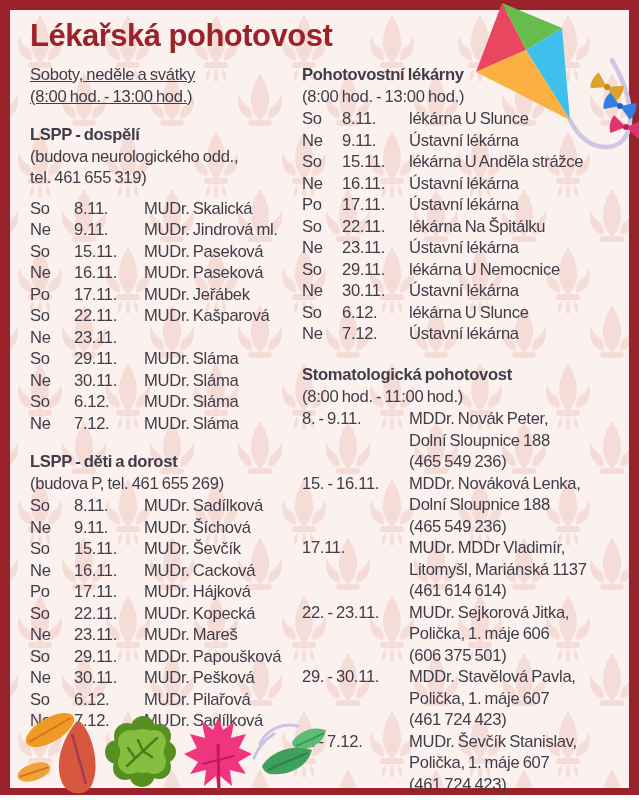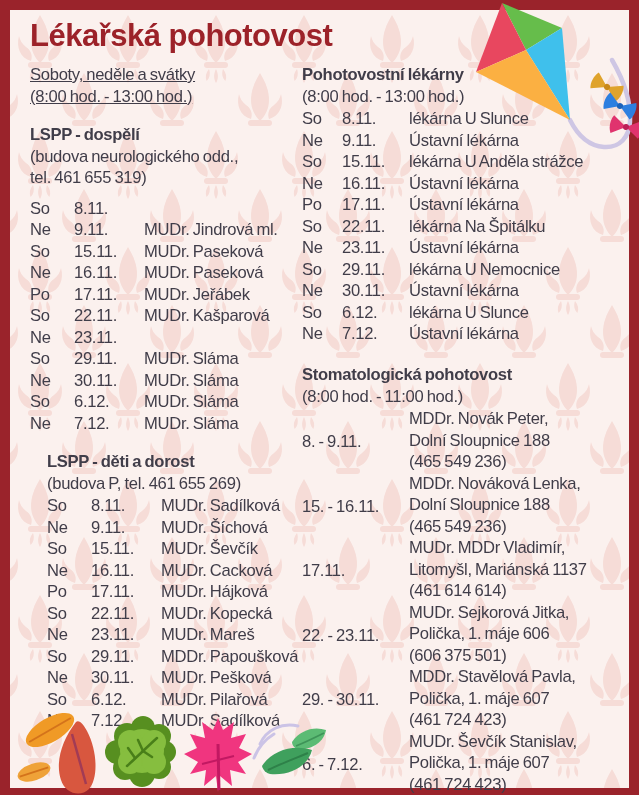--- a/index.html
+++ b/index.html
@@ -9,32 +9,32 @@
   .pattern-svg{position:absolute;left:0;top:0;width:100%;height:100%;}
   .content{position:absolute;left:0;top:0;width:100%;height:100%;color:#403D49;
            letter-spacing:-0.3px;word-spacing:-1px;}
   .title{position:absolute;left:20px;top:8px;font-size:31px;font-weight:bold;
          color:#9C2229;letter-spacing:-0.5px;word-spacing:0;}
   .col-left{position:absolute;left:20px;top:54px;width:290px;text-decoration:underline;}
   .col-right{position:absolute;left:292px;top:54px;width:304px;}
   .line,.sch-row,.h,.note{font-size:16.6px;line-height:21.5px;}
   .h{font-weight:bold;}
   .block-adults{position:absolute;left:0;top:60px;width:290px;}
-  .block-children{position:absolute;left:17px;top:387px;width:290px;}
+  .block-children{position:absolute;left:0;top:387px;width:290px;}
   .rows{margin-top:9px;}
   .rows-tight{margin-top:1px;}
   .sch-row{display:flex;}
   .c-day{width:44px;flex:0 0 auto;}
   .c-date{width:70px;flex:0 0 auto;}
   .c-name{flex:1;}
   .col-right .c-day{width:40px;}
   .col-right .c-date{width:67px;}
   .block-dental{position:absolute;left:0;top:300px;width:304px;}
   .dent-entry{display:flex;font-size:16.6px;line-height:21.5px;}
-  .d-date{width:107px;flex:0 0 auto;margin-top:23px;}
+  .d-date{width:107px;flex:0 0 auto;}
   .d-lines{flex:1;}
   .deco{position:absolute;z-index:5;}
   .kite-svg{left:460px;top:0px;}
   .leaf1-svg{left:12px;top:710px;}
   .leaf2-svg{left:102px;top:712px;}
   .leaf3-svg{left:182px;top:714px;}
   .leaf4-svg{left:250px;top:718px;}
 </style>
 </head>
 <body>
@@ -72,20 +72,21 @@
 
         <section class="block-adults">
           <div class="h">LSPP - dospělí</div>
           <div class="note">(budova neurologického odd.,</div>
           <div class="note">tel. 461 655 319)</div>
           <div class="rows">
 
               <div class="sch-row">
                 <span class="c-day">So</span>
                 <span class="c-date">8.11.</span>
+                <span class="c-name">MUDr. Skalická</span>
               </div>
 
               <div class="sch-row">
                 <span class="c-day">Ne</span>
                 <span class="c-date">9.11.</span>
                 <span class="c-name">MUDr. Jindrová ml.</span>
               </div>
 
               <div class="sch-row">
                 <span class="c-day">So</span>

